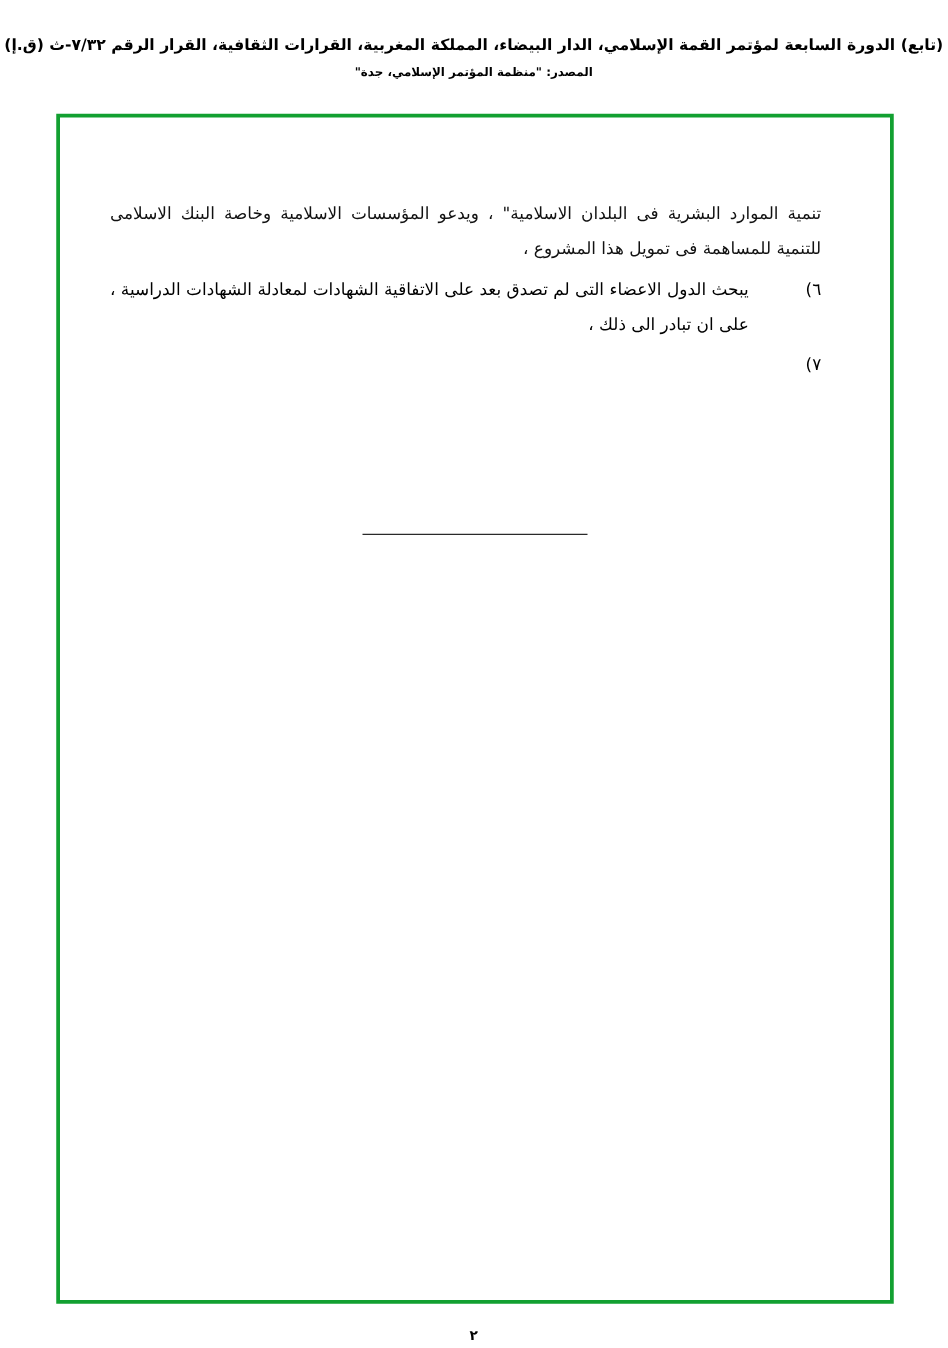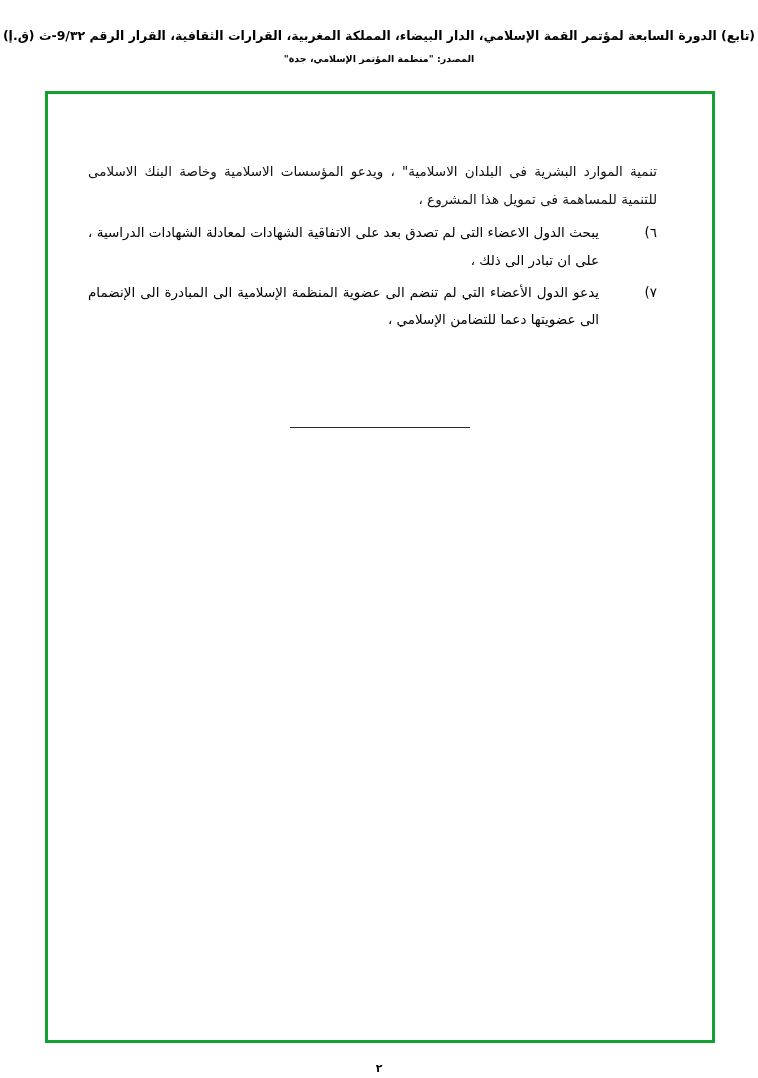--- a/index.html
+++ b/index.html
@@ -140,38 +140,37 @@
     font-weight: bold;
     color: #000;
   }
 </style>
 </head>
 <body>
 
 <div class="page">
 
   <div class="header">
-    <div class="header-line1">(تابع) الدورة السابعة لمؤتمر القمة الإسلامي، الدار البيضاء، المملكة المغربية، القرارات الثقافية، القرار الرقم 9/٣٢-ث (ق.إ)</div>
+    <div class="header-line1">(تابع) الدورة السابعة لمؤتمر القمة الإسلامي، الدار البيضاء، المملكة المغربية، القرارات الثقافية، القرار الرقم ٧/٣٢-ث (ق.إ)</div>
     <div class="header-line2">المصدر:  "منظمة المؤتمر الإسلامي، جدة"</div>
   </div>
 
   <div class="frame">
 
     <div class="content">
 
       <div class="para continuation">تنمية الموارد البشرية فى البلدان الاسلامية" ، ويدعو المؤسسات الاسلامية وخاصة البنك الاسلامى للتنمية للمساهمة فى تمويل هذا المشروع ،</div>
 
       <div class="numbered">
         <div class="num">٦)</div>
         <div class="txt">يبحث الدول الاعضاء التى لم تصدق بعد على الاتفاقية الشهادات لمعادلة الشهادات الدراسية ، على ان تبادر الى ذلك ،</div>
       </div>
 
       <div class="numbered">
         <div class="num">٧)</div>
-        <div class="txt">يدعو الدول الأعضاء التي لم تنضم الى عضوية المنظمة الإسلامية الى المبادرة الى الإنضمام الى عضويتها دعما للتضامن الإسلامي ،</div>
       </div>
 
     </div>
 
     <div class="separator">
       <div class="rule"></div>
     </div>
 
   </div>
 

